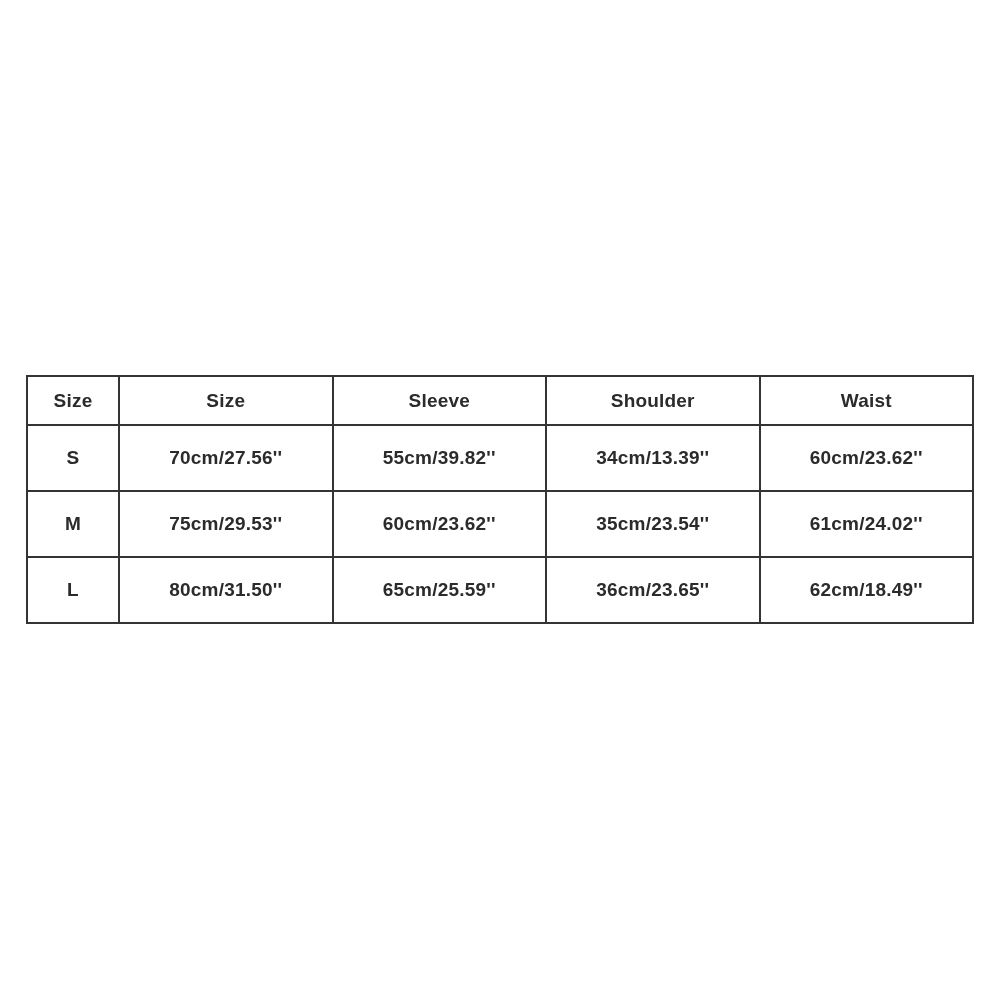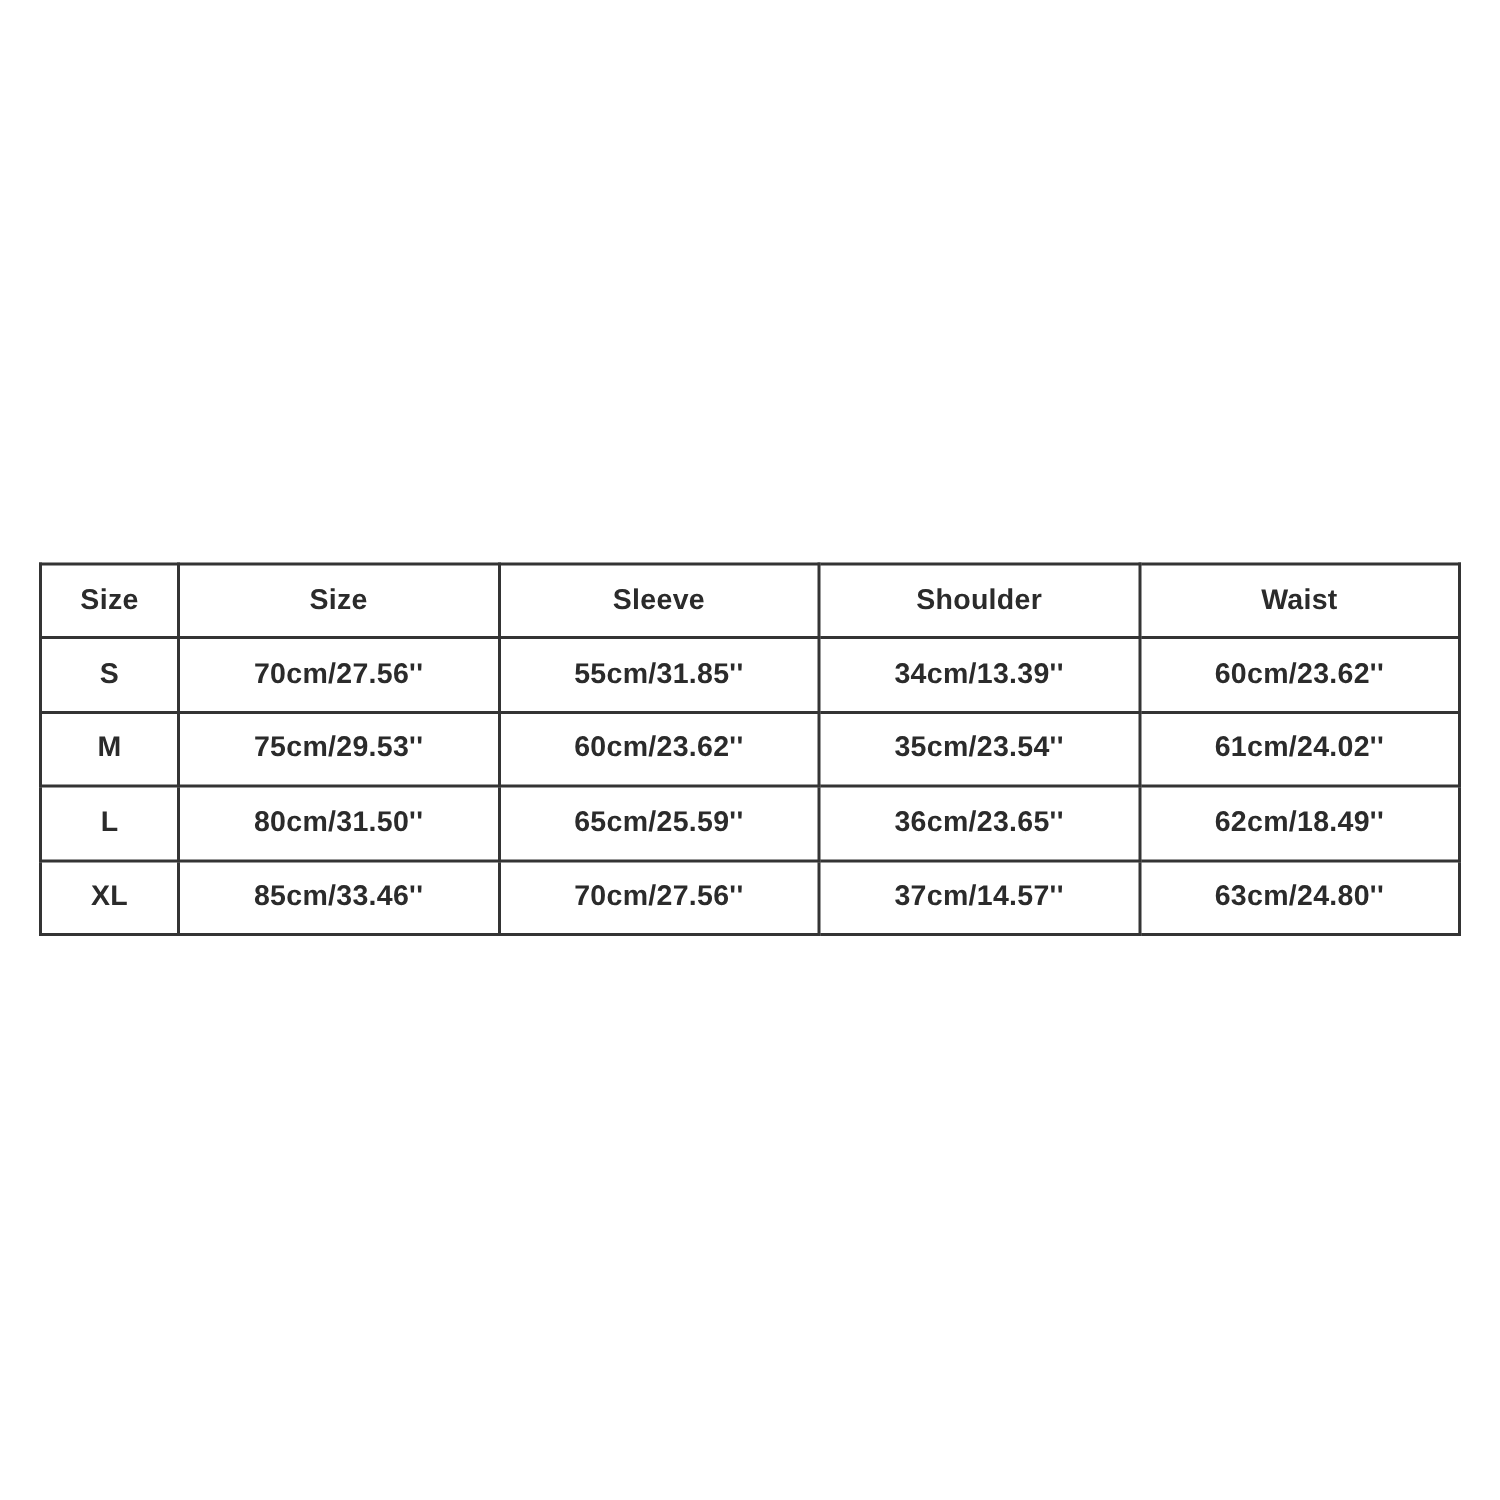--- a/index.html
+++ b/index.html
@@ -60,41 +60,34 @@
           <th>Size</th>
           <th>Sleeve</th>
           <th>Shoulder</th>
           <th>Waist</th>
         </tr>
       </thead>
       <tbody>
         <tr>
           <td>S</td>
           <td>70cm/27.56''</td>
-          <td>55cm/31.85''</td>
+          <td>55cm/39.82''</td>
           <td>34cm/13.39''</td>
           <td>60cm/23.62''</td>
         </tr>
         <tr>
           <td>M</td>
           <td>75cm/29.53''</td>
           <td>60cm/23.62''</td>
           <td>35cm/23.54''</td>
           <td>61cm/24.02''</td>
         </tr>
         <tr>
           <td>L</td>
           <td>80cm/31.50''</td>
           <td>65cm/25.59''</td>
           <td>36cm/23.65''</td>
           <td>62cm/18.49''</td>
         </tr>
-        <tr>
-          <td>XL</td>
-          <td>85cm/33.46''</td>
-          <td>70cm/27.56''</td>
-          <td>37cm/14.57''</td>
-          <td>63cm/24.80''</td>
-        </tr>
       </tbody>
     </table>
   </div>
 </div>
 
 </body></html>

